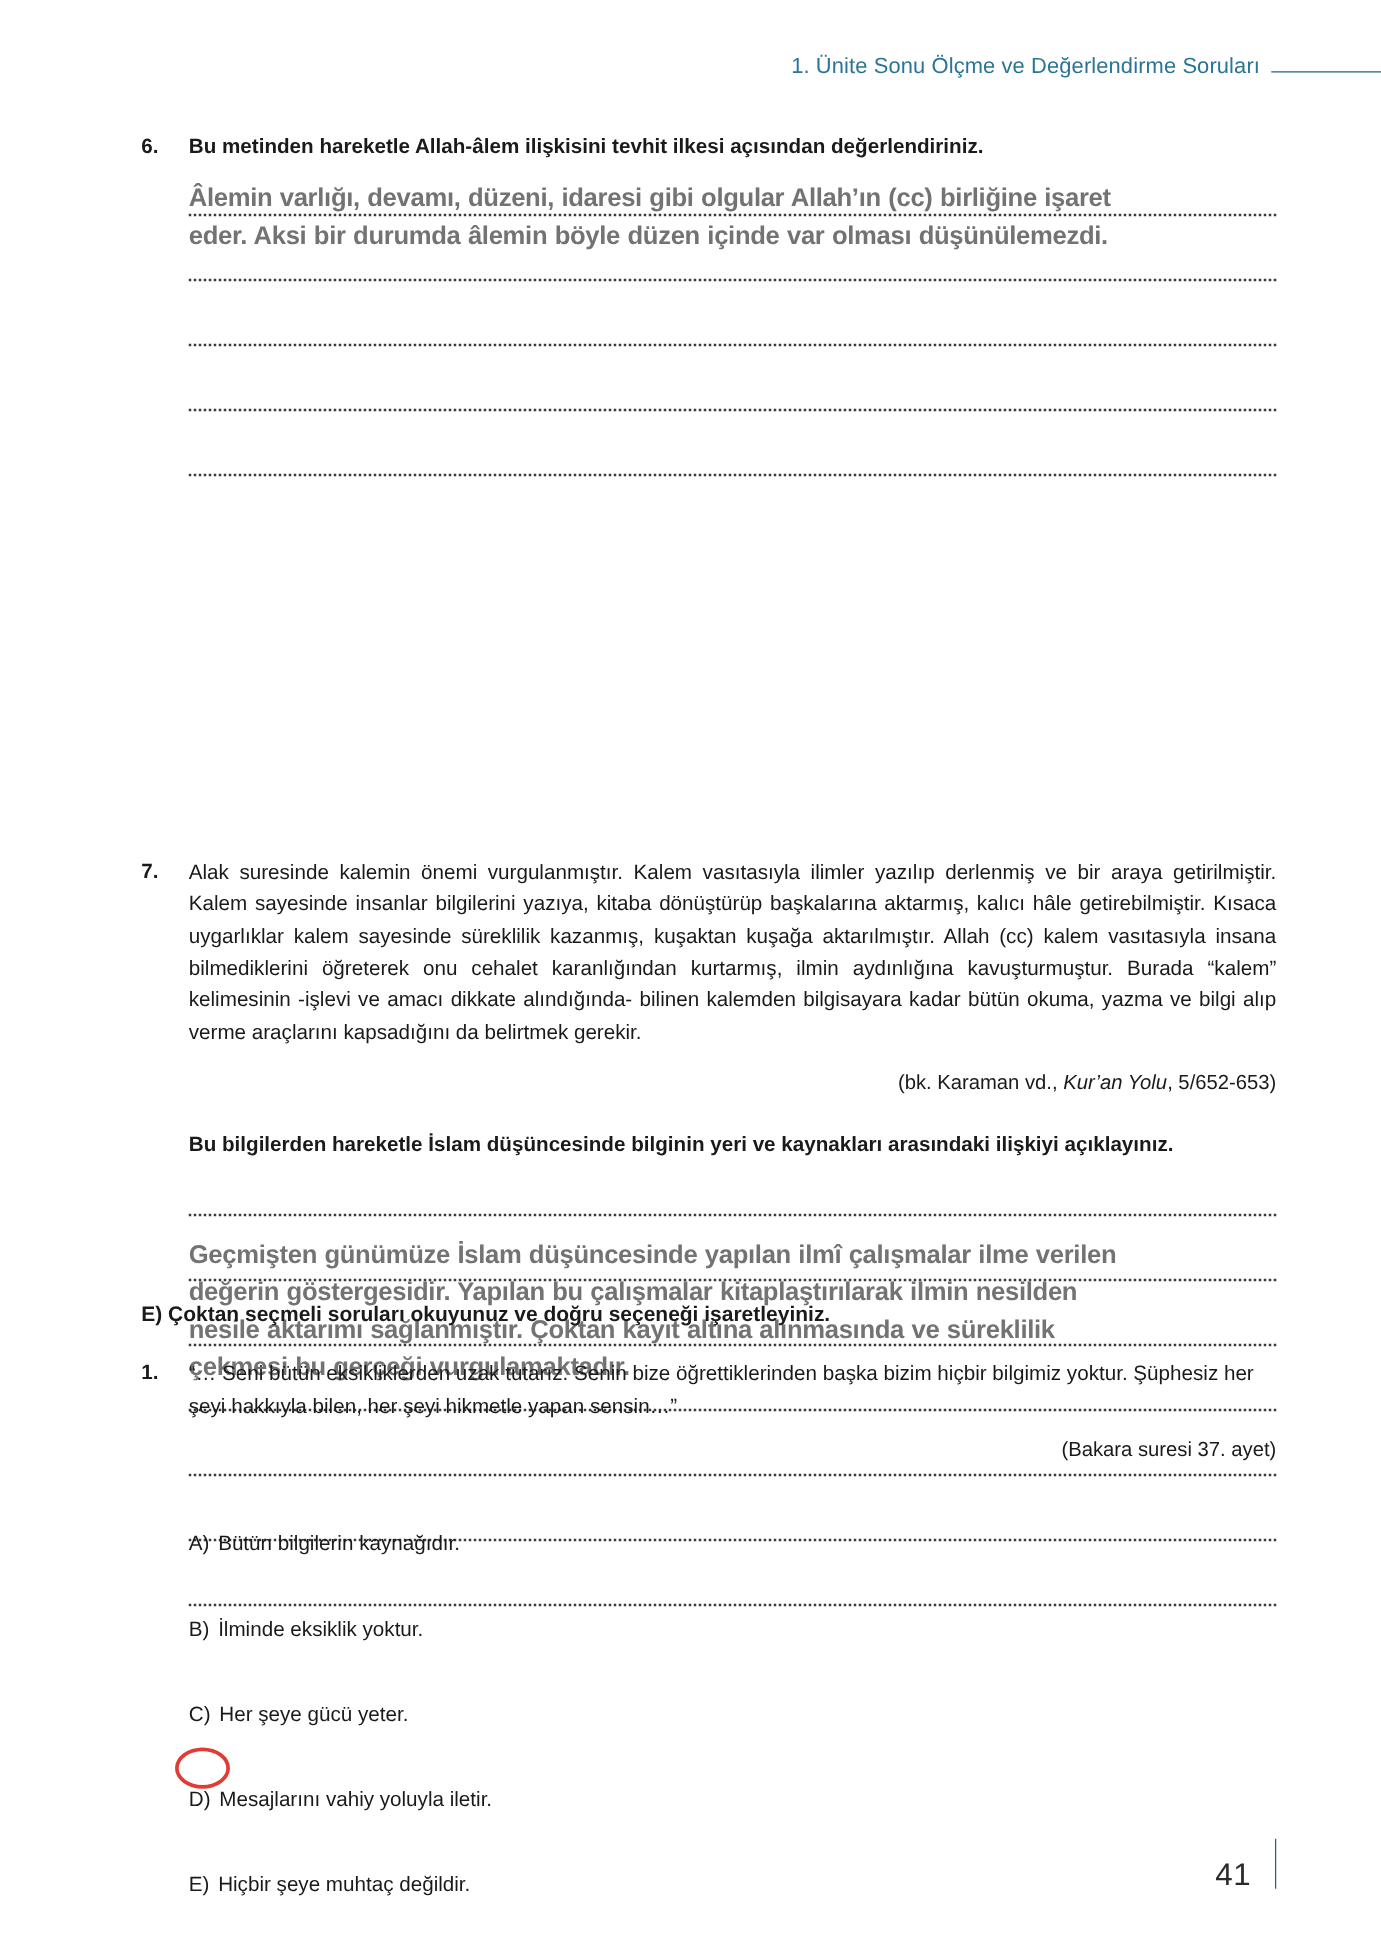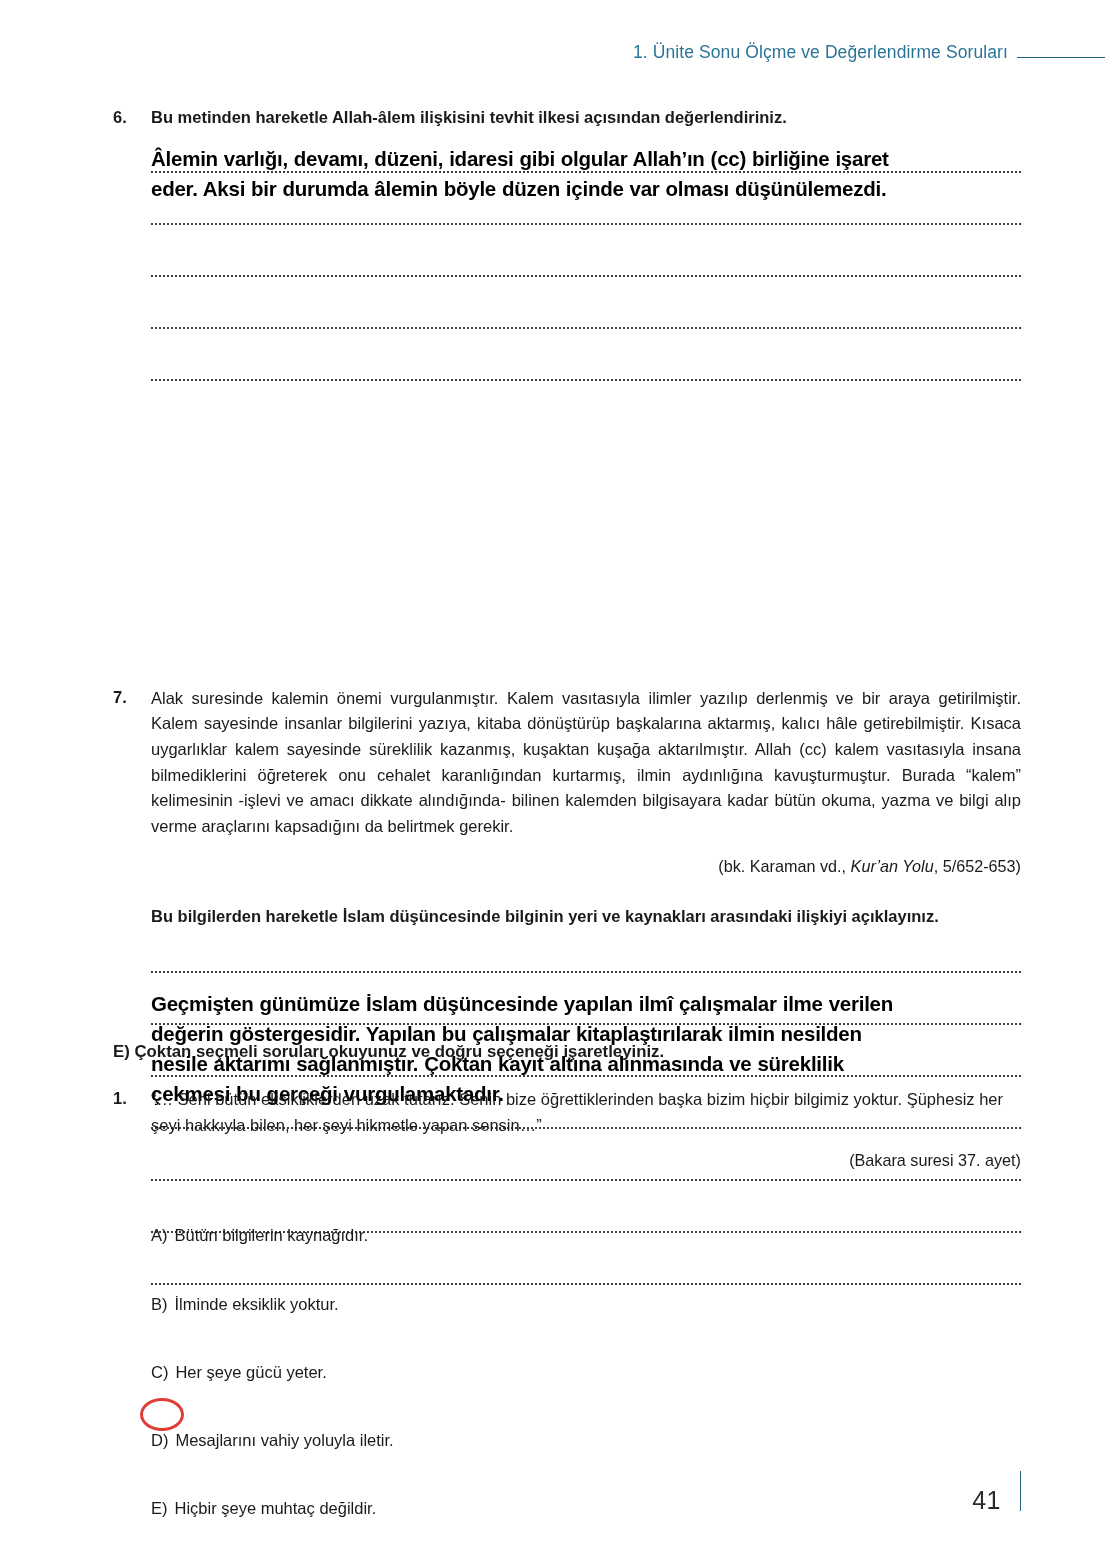--- a/index.html
+++ b/index.html
@@ -114,21 +114,21 @@
     width: 100%;
   }
   .lines.gap-52 .dotline { margin-bottom: 50px; }
   .lines.gap-52 .dotline:last-child { margin-bottom: 0; }
 
   
   .red-answer {
     position: absolute;
     left: 0;
     width: 888px;
-    color: #000000;
+    color: #737373;
     font-weight: bold;
     font-size: 20.5px;
     line-height: 1.47;
     letter-spacing: -0.25px;
     word-spacing: 0.5px;
   }
 
   
   .section-heading {
     font-size: 16.8px;

